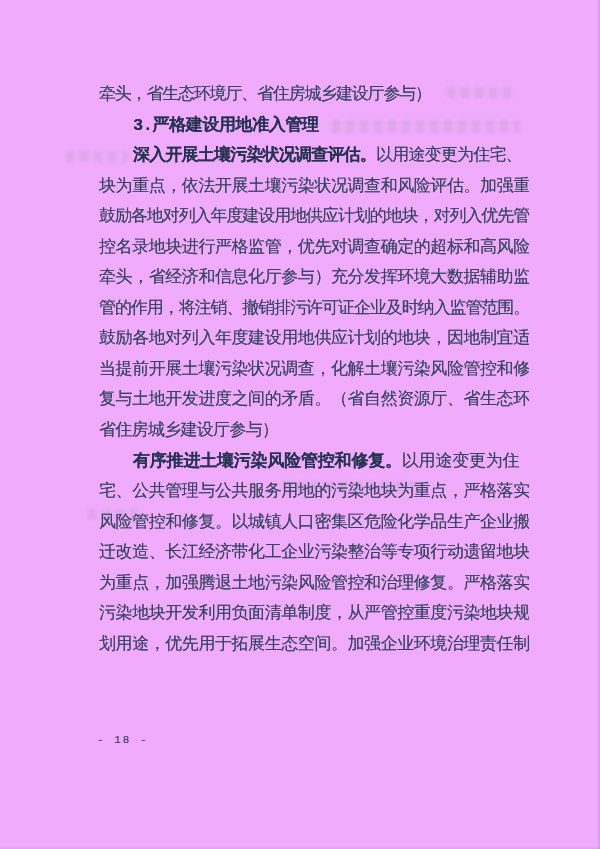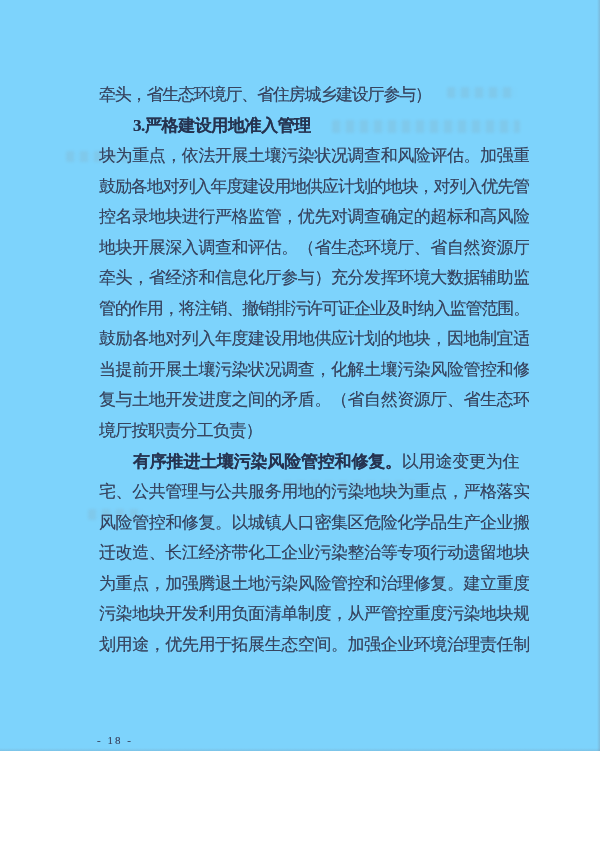--- a/index.html
+++ b/index.html
@@ -3,24 +3,24 @@
 <meta charset="utf-8">
 <style>
   html, body {
     margin: 0;
     padding: 0;
     background: #ffffff;
   }
   .page {
     position: relative;
     width: 600px;
-    height: 751px;
-    background: #7dd3fc;
+    height: 849px;
+    background: #f0abfc;
     overflow: hidden;
-    font-family: Liberation Serif, serif;
+    font-family: Liberation Mono, monospace;
   }
   
   .edge-right {
     position: absolute; top: 0; right: 0; width: 3px; height: 100%;
     background: linear-gradient(to left, rgba(120,128,142,0.30), rgba(120,128,142,0));
   }
   .edge-bottom {
     position: absolute; left: 0; bottom: 0; width: 100%; height: 3px;
     background: linear-gradient(to top, rgba(120,128,142,0.20), rgba(120,128,142,0));
   }
@@ -81,35 +81,35 @@
 
   <div class="artifact" style="left:447px; top:87px;  width:70px;  height:11px;"></div>
   <div class="artifact" style="left:332px; top:120px; width:188px; height:13px;"></div>
   <div class="artifact" style="left:66px;  top:151px; width:62px;  height:11px;"></div>
   <div class="artifact" style="left:283px; top:481px; width:132px; height:11px;"></div>
   <div class="artifact" style="left:88px;  top:509px; width:56px;  height:11px;"></div>
 
   <div class="textblock" id="textblock">
       <div class="line nj"><span>牵头，省生态环境厅、省住房城乡建设厅参与）</span></div>
       <div class="line nj ind" style="letter-spacing: -0.4px; text-align: right;"><span class="lead">3.严格建设用地准入管理</span></div>
+      <div class="line nj ind" style="letter-spacing: -0.8px;"><span class="lead">深入开展土壤污染状况调查评估。</span><span>以用途变更为住宅、</span></div>
       <div class="line j"><span>块为重点，依法开展土壤污染状况调查和风险评估。加强重</span></div>
       <div class="line j"><span>鼓励各地对列入年度建设用地供应计划的地块，对列入优先管</span></div>
       <div class="line j"><span>控名录地块进行严格监管，优先对调查确定的超标和高风险</span></div>
-      <div class="line j"><span>地块开展深入调查和评估。（省生态环境厅、省自然资源厅</span></div>
       <div class="line j"><span>牵头，省经济和信息化厅参与）充分发挥环境大数据辅助监</span></div>
       <div class="line j"><span>管的作用，将注销、撤销排污许可证企业及时纳入监管范围。</span></div>
       <div class="line j"><span>鼓励各地对列入年度建设用地供应计划的地块，因地制宜适</span></div>
       <div class="line j"><span>当提前开展土壤污染状况调查，化解土壤污染风险管控和修</span></div>
       <div class="line j"><span>复与土地开发进度之间的矛盾。（省自然资源厅、省生态环</span></div>
-      <div class="line nj" style="letter-spacing: -0.7px;"><span>境厅按职责分工负责）</span></div>
+      <div class="line nj" style="letter-spacing: -0.7px;"><span>省住房城乡建设厅参与）</span></div>
       <div class="line nj ind" style="letter-spacing: -0.2px;"><span class="lead">有序推进土壤污染风险管控和修复。</span><span>以用途变更为住</span></div>
       <div class="line j"><span>宅、公共管理与公共服务用地的污染地块为重点，严格落实</span></div>
       <div class="line j"><span>风险管控和修复。以城镇人口密集区危险化学品生产企业搬</span></div>
       <div class="line j"><span>迁改造、长江经济带化工企业污染整治等专项行动遗留地块</span></div>
-      <div class="line j"><span>为重点，加强腾退土地污染风险管控和治理修复。建立重度</span></div>
+      <div class="line j"><span>为重点，加强腾退土地污染风险管控和治理修复。严格落实</span></div>
       <div class="line j"><span>污染地块开发利用负面清单制度，从严管控重度污染地块规</span></div>
       <div class="line j"><span>划用途，优先用于拓展生态空间。加强企业环境治理责任制</span></div>
     </div>
 
   <div class="footer">- 18 -</div>
 
   <div class="edge-right"></div>
   <div class="edge-bottom"></div>
 </div>
 

